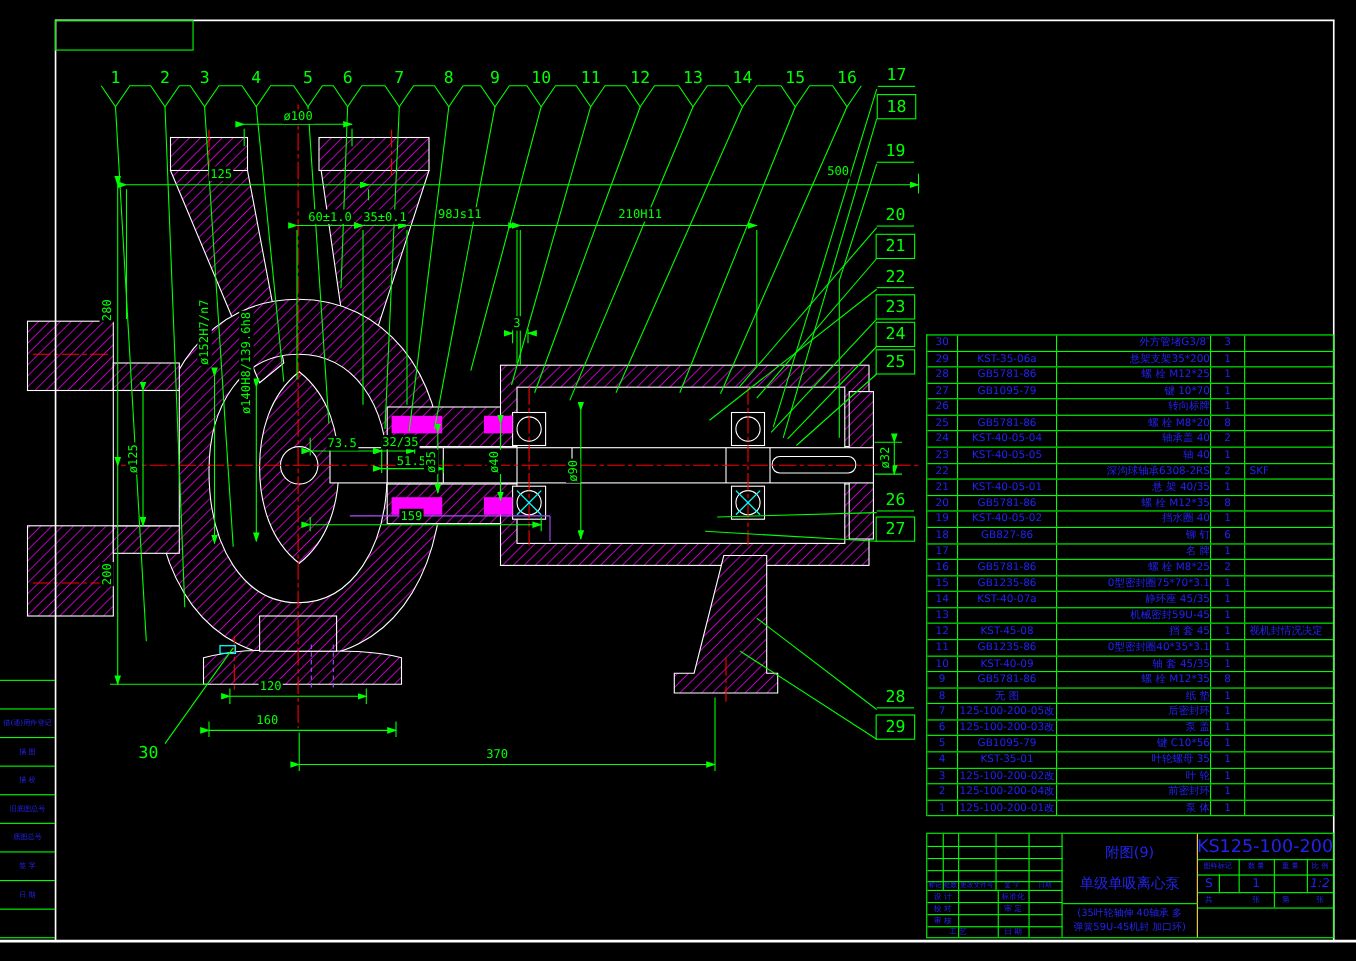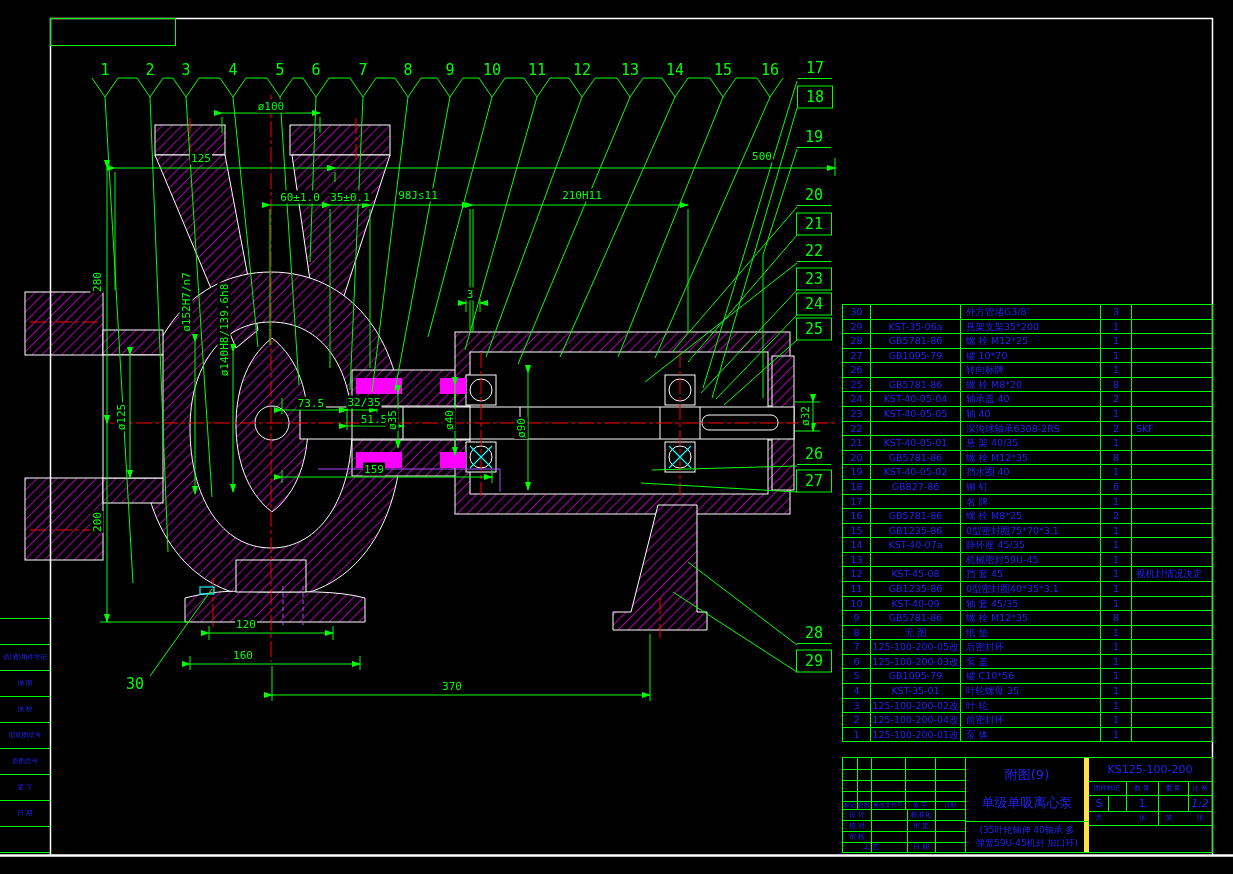--- a/index.html
+++ b/index.html
@@ -24,21 +24,21 @@
   
   #cornerbox{position:absolute;left:50px;top:18px;width:124px;height:26px;
              border:1px solid #00ff00;z-index:2;}
   
   #parts{position:absolute;left:842px;top:304px;width:370px;z-index:2;
          border-left:1px solid #00ff00;border-top:1px solid #00ff00;color:#2323f0;}
   .prow{display:flex;height:13.58px;border-bottom:1px solid #00ff00;font-size:9.5px;line-height:13px;}
   .pc{border-right:1px solid #00ff00;overflow:hidden;white-space:nowrap;}
   .c0{width:27px;text-align:center;}
   .c1{width:89px;text-align:center;}
-  .c2{width:134px;padding-left:5px;}
+  .c2{width:134px;padding-left:5px;text-align:right;}
   .c3{width:30px;text-align:center;}
   .c4{flex:1;padding-left:4px;}
   .phdr .pc{text-align:center;padding-left:0;}
   
   #tblock{position:absolute;left:842px;top:757px;width:369px;height:94px;
           border:1px solid #00ff00;z-index:2;color:#2323f0;}
   #tblock *{position:absolute;box-sizing:border-box;}
   .gl{border-top:1px solid #00ff00;height:0;}
   .gv{border-left:1px solid #00ff00;width:0;}
   .tb-txt{white-space:nowrap;transform:translate(-50%,-50%);position:absolute;}
@@ -519,39 +519,39 @@
     <span class="tb-txt" style="left:107px;top:47px;font-size:6px;">日期</span>
     <span class="tb-txt" style="left:14px;top:56.5px;font-size:7px;">设 计</span>
     <span class="tb-txt" style="left:78px;top:56.5px;font-size:7px;">标准化</span>
     <span class="tb-txt" style="left:14px;top:67.5px;font-size:7px;">校 对</span>
     <span class="tb-txt" style="left:78px;top:67.5px;font-size:7px;text-align:right;">审 定</span>
     <span class="tb-txt" style="left:14px;top:78.5px;font-size:7px;">审 核</span>
     <span class="tb-txt" style="left:28px;top:89px;font-size:7px;">工 艺</span>
     <span class="tb-txt" style="left:78px;top:89px;font-size:7px;">日 期</span>
   </div>
 
-  <div style="left:123px;top:0;width:123px;height:94px;border-right:5px solid #fde047;">
+  <div style="left:123px;top:0;width:123px;height:94px;border-right:1px solid #fde047;">
     <div class="gl" style="left:0;width:123px;top:63px;"></div>
     <span class="tb-txt" style="left:61px;top:17px;font-size:13px;">附图(9)</span>
     <span class="tb-txt" style="left:61px;top:45px;font-size:13px;">单级单吸离心泵</span>
     <span class="tb-txt" style="left:61px;top:72px;font-size:9px;">(35叶轮轴伸  40轴承 多</span>
     <span class="tb-txt" style="left:61px;top:85px;font-size:9px;">弹簧59U-45机封 加口环)</span>
   </div>
 
   <div style="left:246px;top:0;width:123px;height:94px;">
     <div class="gl" style="left:0;width:123px;top:23px;"></div>
     <div class="gl" style="left:0;width:123px;top:37px;"></div>
     <div class="gl" style="left:0;width:123px;top:53px;"></div>
     <div class="gl" style="left:0;width:123px;top:67px;"></div>
     <div class="gv" style="top:23px;height:30px;left:37px;"></div>
     <div class="gv" style="top:23px;height:30px;left:69px;"></div>
     <div class="gv" style="top:23px;height:30px;left:99px;"></div>
     <div class="gv" style="top:37px;height:16px;left:19px;"></div>
     <div class="gv" style="top:53px;height:14px;left:69px;"></div>
-    <span class="tb-txt" style="left:61px;top:11px;font-size:11px;">KS125-100-200</span>
+    <span class="tb-txt" style="left:61px;top:11px;font-size:16px;">KS125-100-200</span>
     <span class="tb-txt" style="left:18px;top:30px;font-size:6.5px;">图样标记</span>
     <span class="tb-txt" style="left:53px;top:30px;font-size:6.5px;text-align:center;">数 量</span>
     <span class="tb-txt" style="left:84px;top:30px;font-size:6.5px;">重 量</span>
     <span class="tb-txt" style="left:111px;top:30px;font-size:6.5px;">比 例</span>
     <span class="tb-txt" style="left:10px;top:45px;font-size:11px;">S</span>
     <span class="tb-txt" style="left:53px;top:45px;font-size:11px;">1</span>
     <span class="tb-txt" style="left:84px;top:45px;font-size:11px;"></span>
     <span class="tb-txt" style="left:111px;top:45px;font-size:11px;font-style:italic;">1:2</span>
     <span class="tb-txt" style="left:10px;top:60px;font-size:7px;">共</span>
     <span class="tb-txt" style="left:53px;top:60px;font-size:7px;">张</span>

